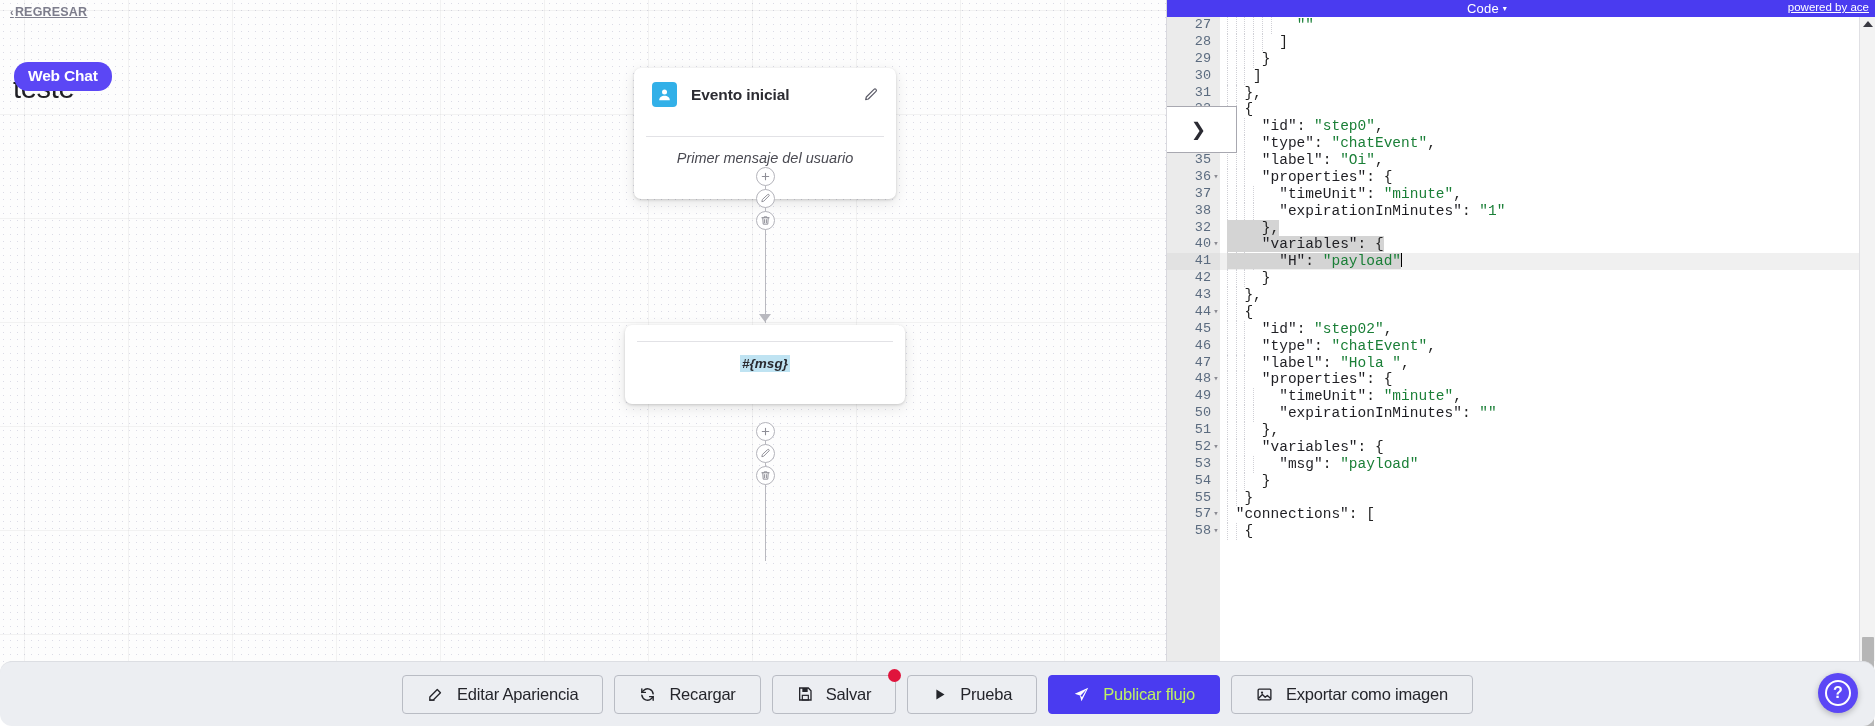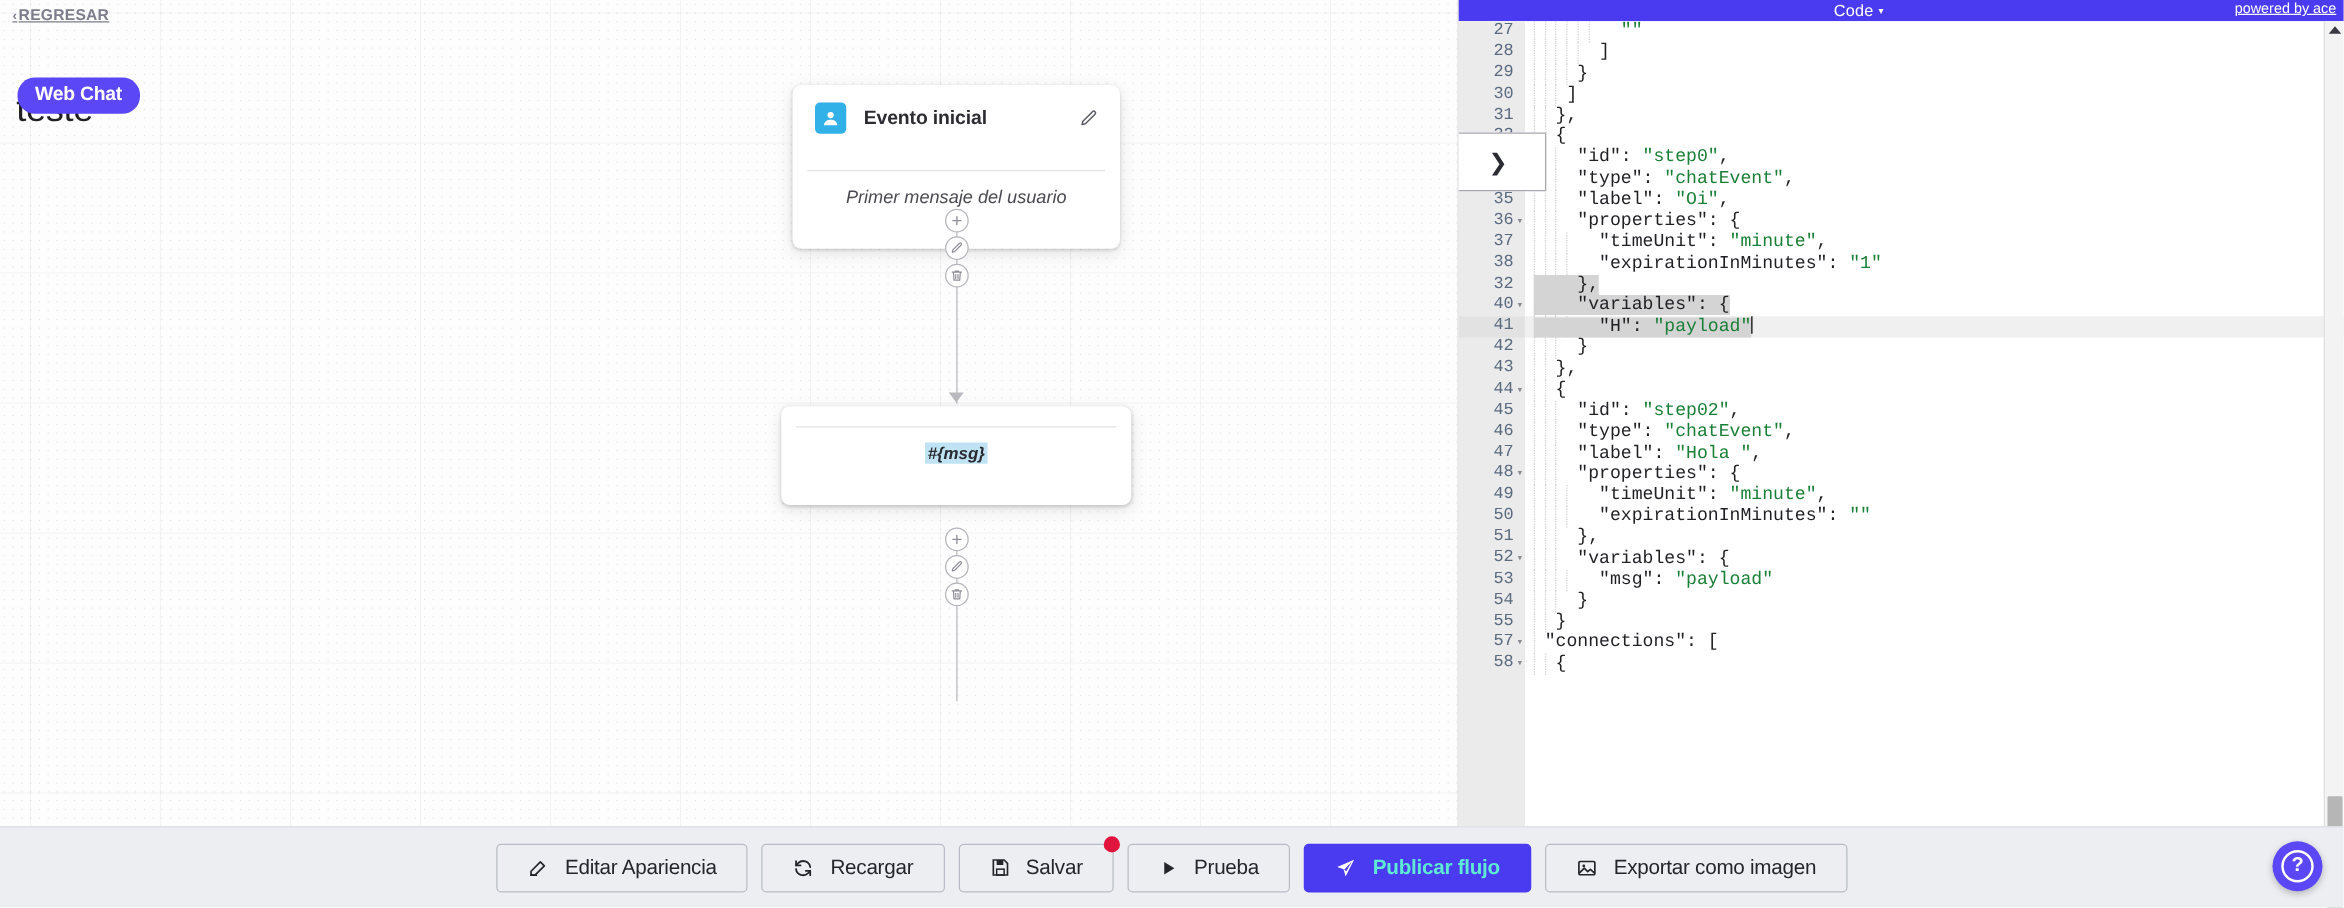--- a/index.html
+++ b/index.html
@@ -231,39 +231,40 @@
   }
 
   
   #toolbar {
     position: absolute; left: 0; top: 661px;
     width: 1875px; height: 65px;
     background: #eceef2;
     border-top: 1px solid #dcdee3;
     display: flex; align-items: center; justify-content: center;
     gap: 11px;
+    border-radius: 12px;
   }
   .tb-btn {
     position: relative;
     height: 39px;
     background: #eceef2;
     border: 1px solid #b9bcc4;
     border-radius: 4px;
     display: flex; align-items: center; justify-content: center;
     gap: 13px;
     padding: 0 24px;
     font-size: 16.5px; color: #24252b;
     cursor: pointer;
     letter-spacing: -0.2px;
     white-space: nowrap;
   }
   .tb-btn .ic { display: flex; align-items: center; color: #24252b; }
   .tb-btn .ic svg { display: block; }
   .tb-btn.primary {
-    background: #4a3bf0; border-color: #4a3bf0; color: #5eead4; font-weight: 700;
+    background: #4a3bf0; border-color: #4a3bf0; color: #bef264; font-weight: 400;
   }
   .tb-btn.primary .ic { color: #fff; }
   .tb-dot {
     position: absolute; right: -6px; top: -7px;
     width: 13px; height: 13px; border-radius: 50%;
     background: #e0143c;
   }
 
   
   #help-fab {

